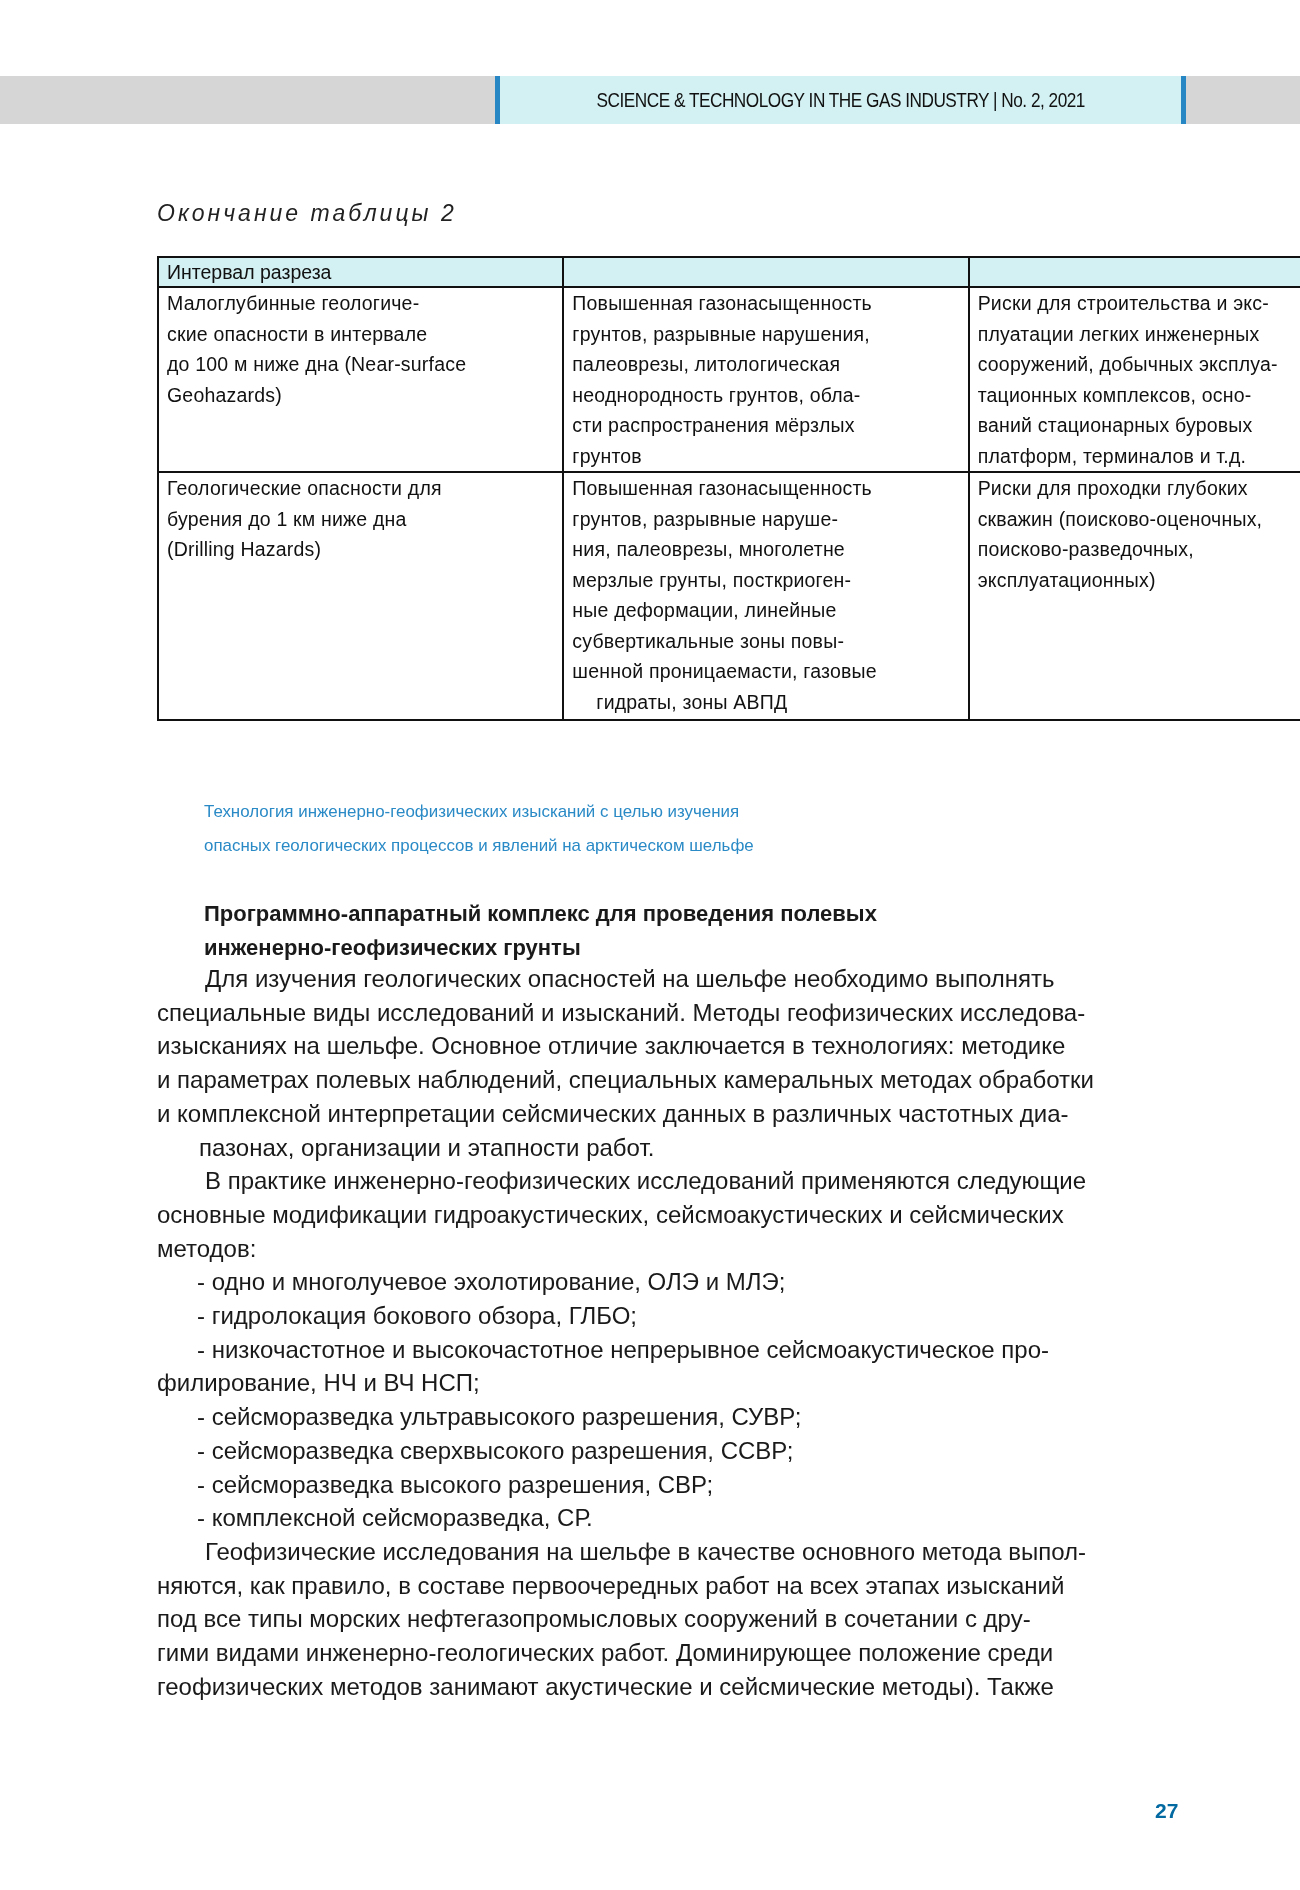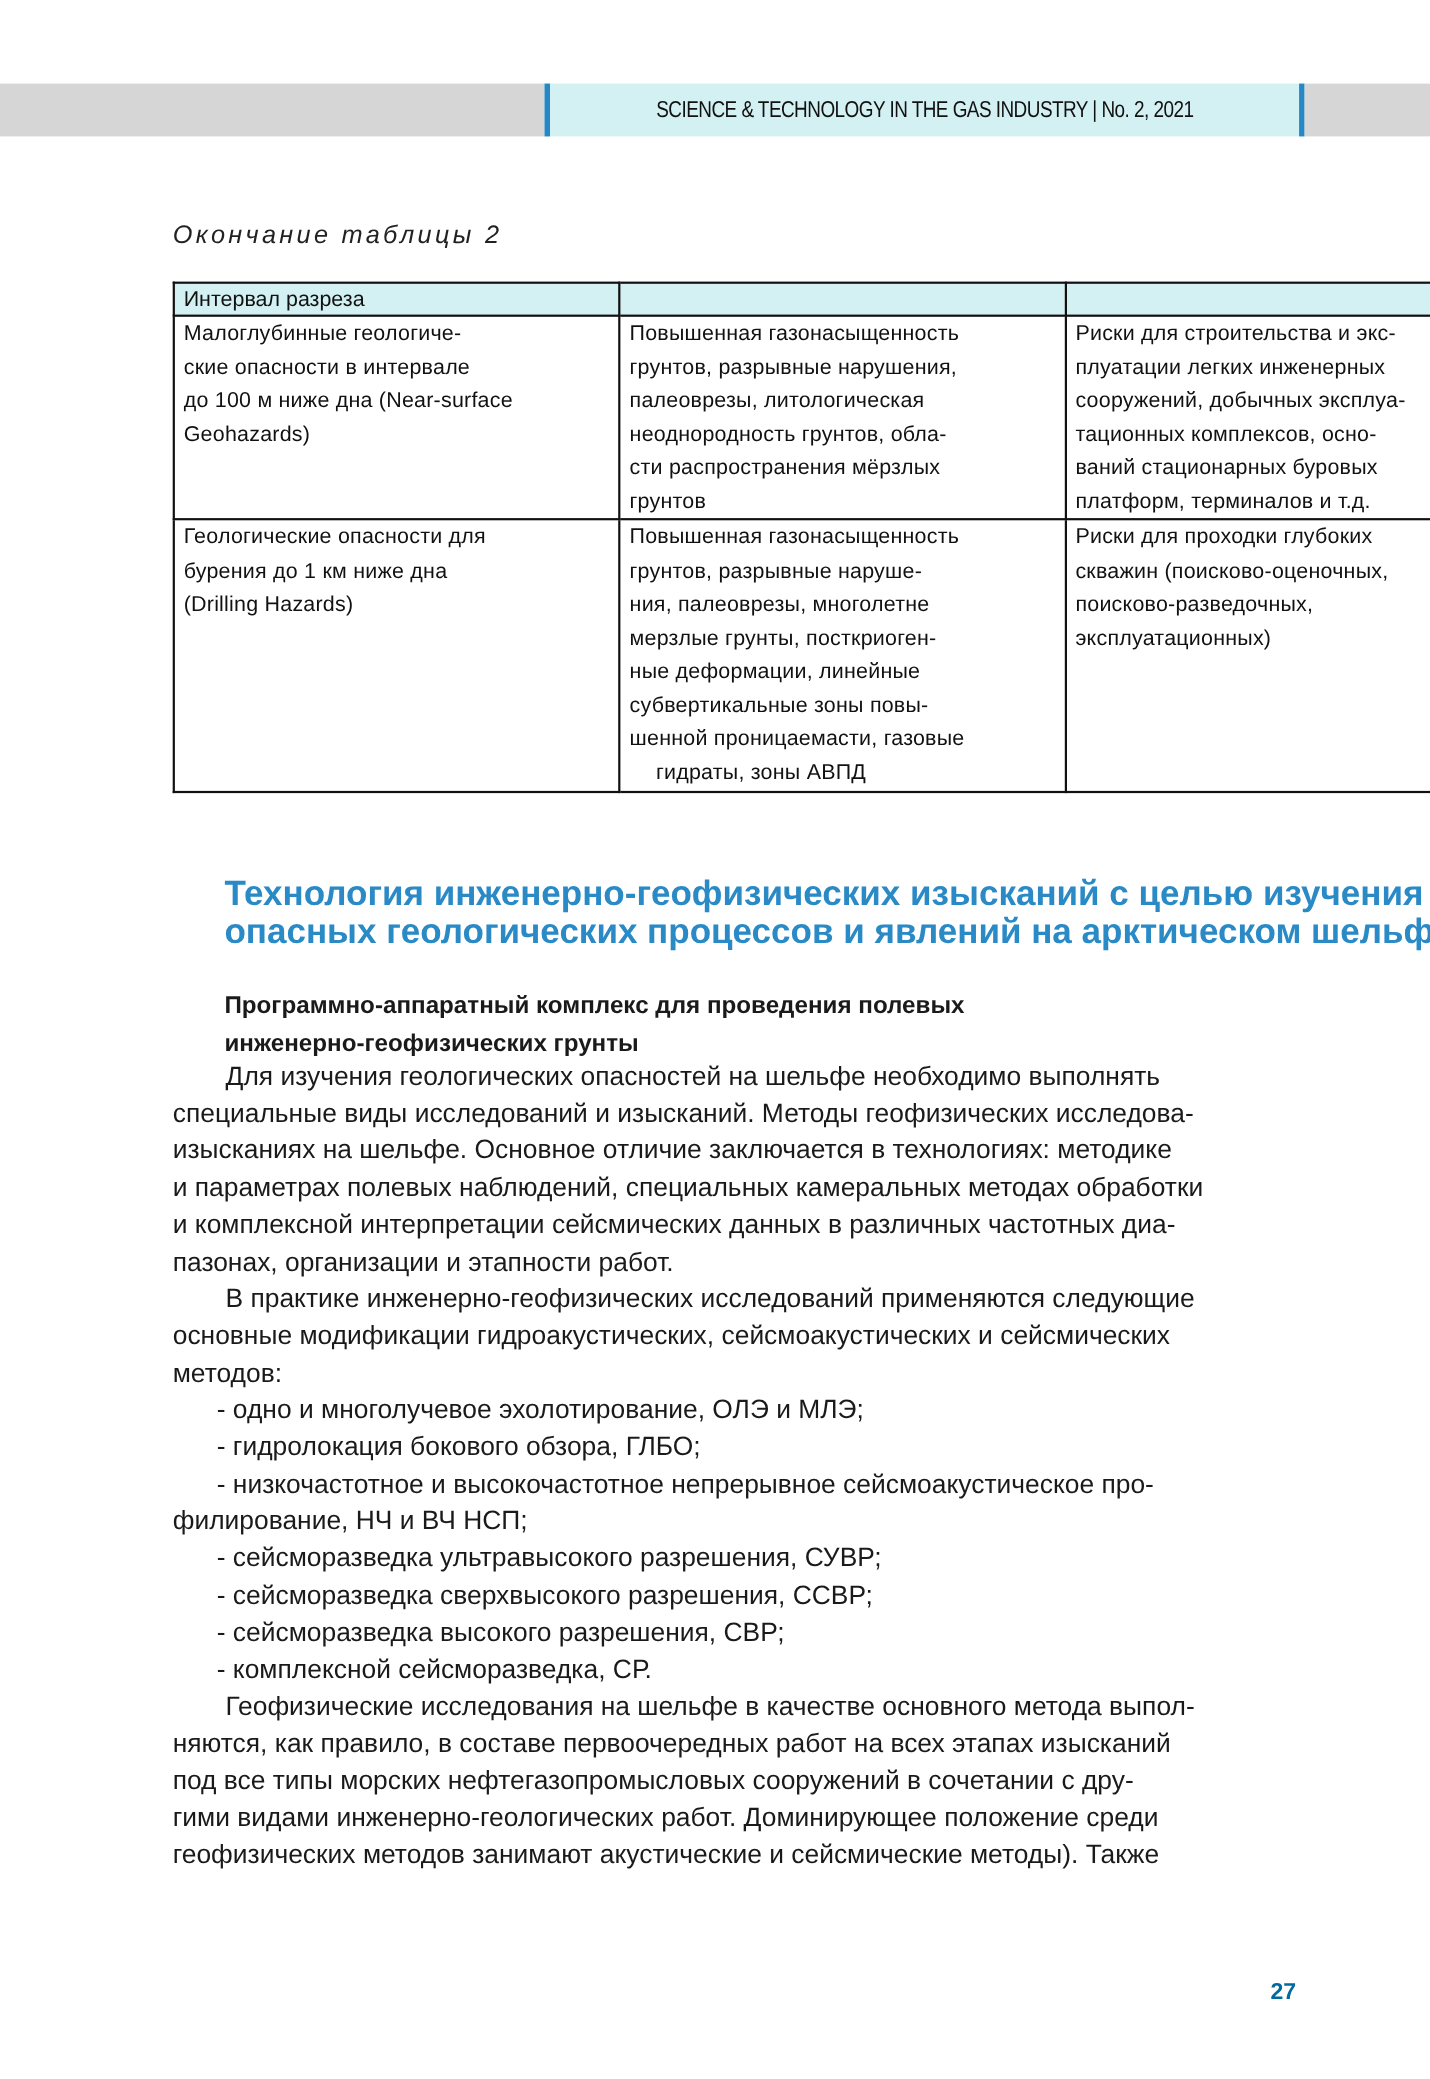--- a/index.html
+++ b/index.html
@@ -18,21 +18,21 @@
   .caption { position: absolute; left: 157px; top: 200px; font-size: 23px; font-style: italic;
              letter-spacing: 3px; color: #222; }
 
   table.t2 { position: absolute; left: 157px; top: 256px; width: 1218px; border-collapse: collapse;
              font-family: "Liberation Sans", sans-serif; font-size: 19.5px; line-height: 30.5px; color: #111; }
   table.t2 td { border: 2px solid #111; vertical-align: top; padding: 0 6px 0 8px; width: 33.3%; }
   table.t2 tr.head td { background: #d3f0f2; height: 28px; line-height: 28px; }
   .cell-line { display: block; white-space: nowrap; letter-spacing: 0.2px; }
 
   .sec-title { position: absolute; left: 204px; top: 795px; width: 980px; color: #2a8ac6;
-               font-family: "Liberation Sans", sans-serif; font-weight: bold; font-size: 32px;
+               font-family: "Liberation Sans", sans-serif; font-weight: normal; font-size: 17px;
                line-height: 34px; text-align: justify; }
   .sec-title span { display: block; white-space: nowrap; transform-origin: left; }
 
   .sub-title { position: absolute; left: 204px; top: 897px; font-weight: bold; font-size: 22px; line-height: 34px; }
   .sub-title span { display: block; white-space: nowrap; }
 
   .body { position: absolute; left: 157px; top: 962px; width: 1030px; font-size: 24px; line-height: 33.7px; }
   .ln { display: block; white-space: nowrap; }
   .ind { padding-left: 48px; }
   .li { padding-left: 40px; }
@@ -116,21 +116,21 @@
   <span>Программно-аппаратный комплекс для проведения полевых</span>
   <span>инженерно-геофизических грунты</span>
 </div>
 
 <div class="body" id="body-text">
     <span class="ln ind" style="display: block;">Для изучения геологических опасностей на шельфе необходимо выполнять</span>
     <span class="ln" style="display: block;">специальные виды исследований и изысканий. Методы геофизических исследова-</span>
     <span class="ln" style="display: block;">изысканиях на шельфе. Основное отличие заключается в технологиях: методике</span>
     <span class="ln" style="display: block;">и параметрах полевых наблюдений, специальных камеральных методах обработки</span>
     <span class="ln" style="display: block;">и комплексной интерпретации сейсмических данных в различных частотных диа-</span>
-    <span class="ln" style="display: block;">пазонах, организации и этапности работ.</span>
+    <span class="ln" style="display: block; margin-left: 42px;">пазонах, организации и этапности работ.</span>
     <span class="ln ind" style="display: block;">В практике инженерно-геофизических исследований применяются следующие</span>
     <span class="ln" style="display: block;">основные модификации гидроакустических, сейсмоакустических и сейсмических</span>
     <span class="ln" style="display: block;">методов:</span>
     <span class="ln li" style="display: block;">- одно и многолучевое эхолотирование, ОЛЭ и МЛЭ;</span>
     <span class="ln li" style="display: block;">- гидролокация бокового обзора, ГЛБО;</span>
     <span class="ln li" style="display: block;">- низкочастотное и высокочастотное непрерывное сейсмоакустическое про-</span>
     <span class="ln" style="display: block;">филирование, НЧ и ВЧ НСП;</span>
     <span class="ln li" style="display: block;">- сейсморазведка ультравысокого разрешения, СУВР;</span>
     <span class="ln li" style="display: block;">- сейсморазведка сверхвысокого разрешения, ССВР;</span>
     <span class="ln li" style="display: block;">- сейсморазведка высокого разрешения, СВР;</span>

